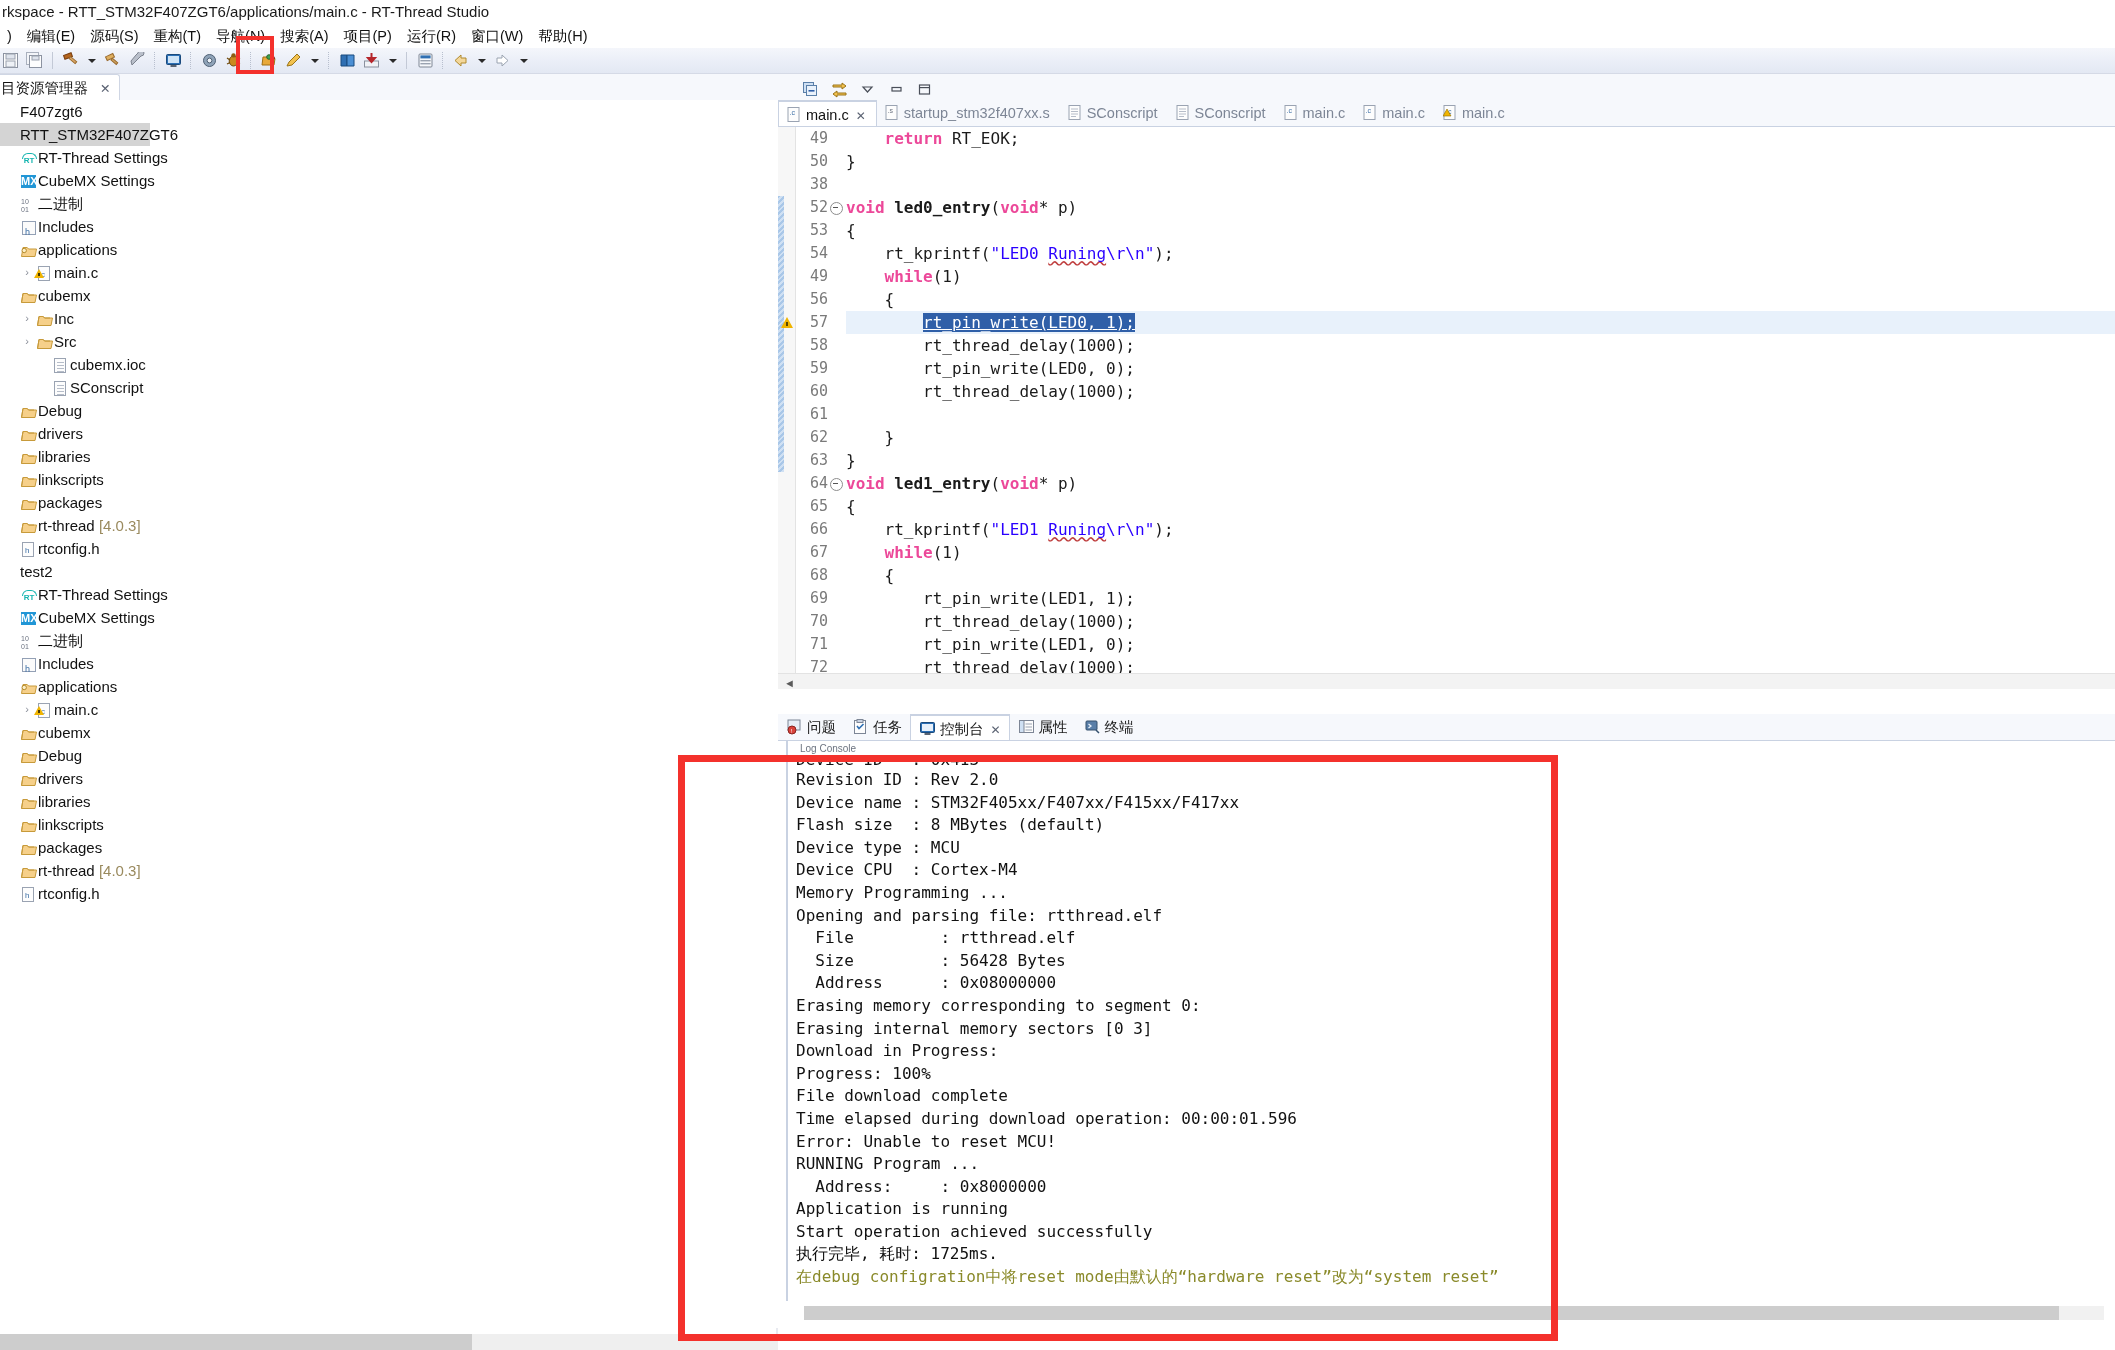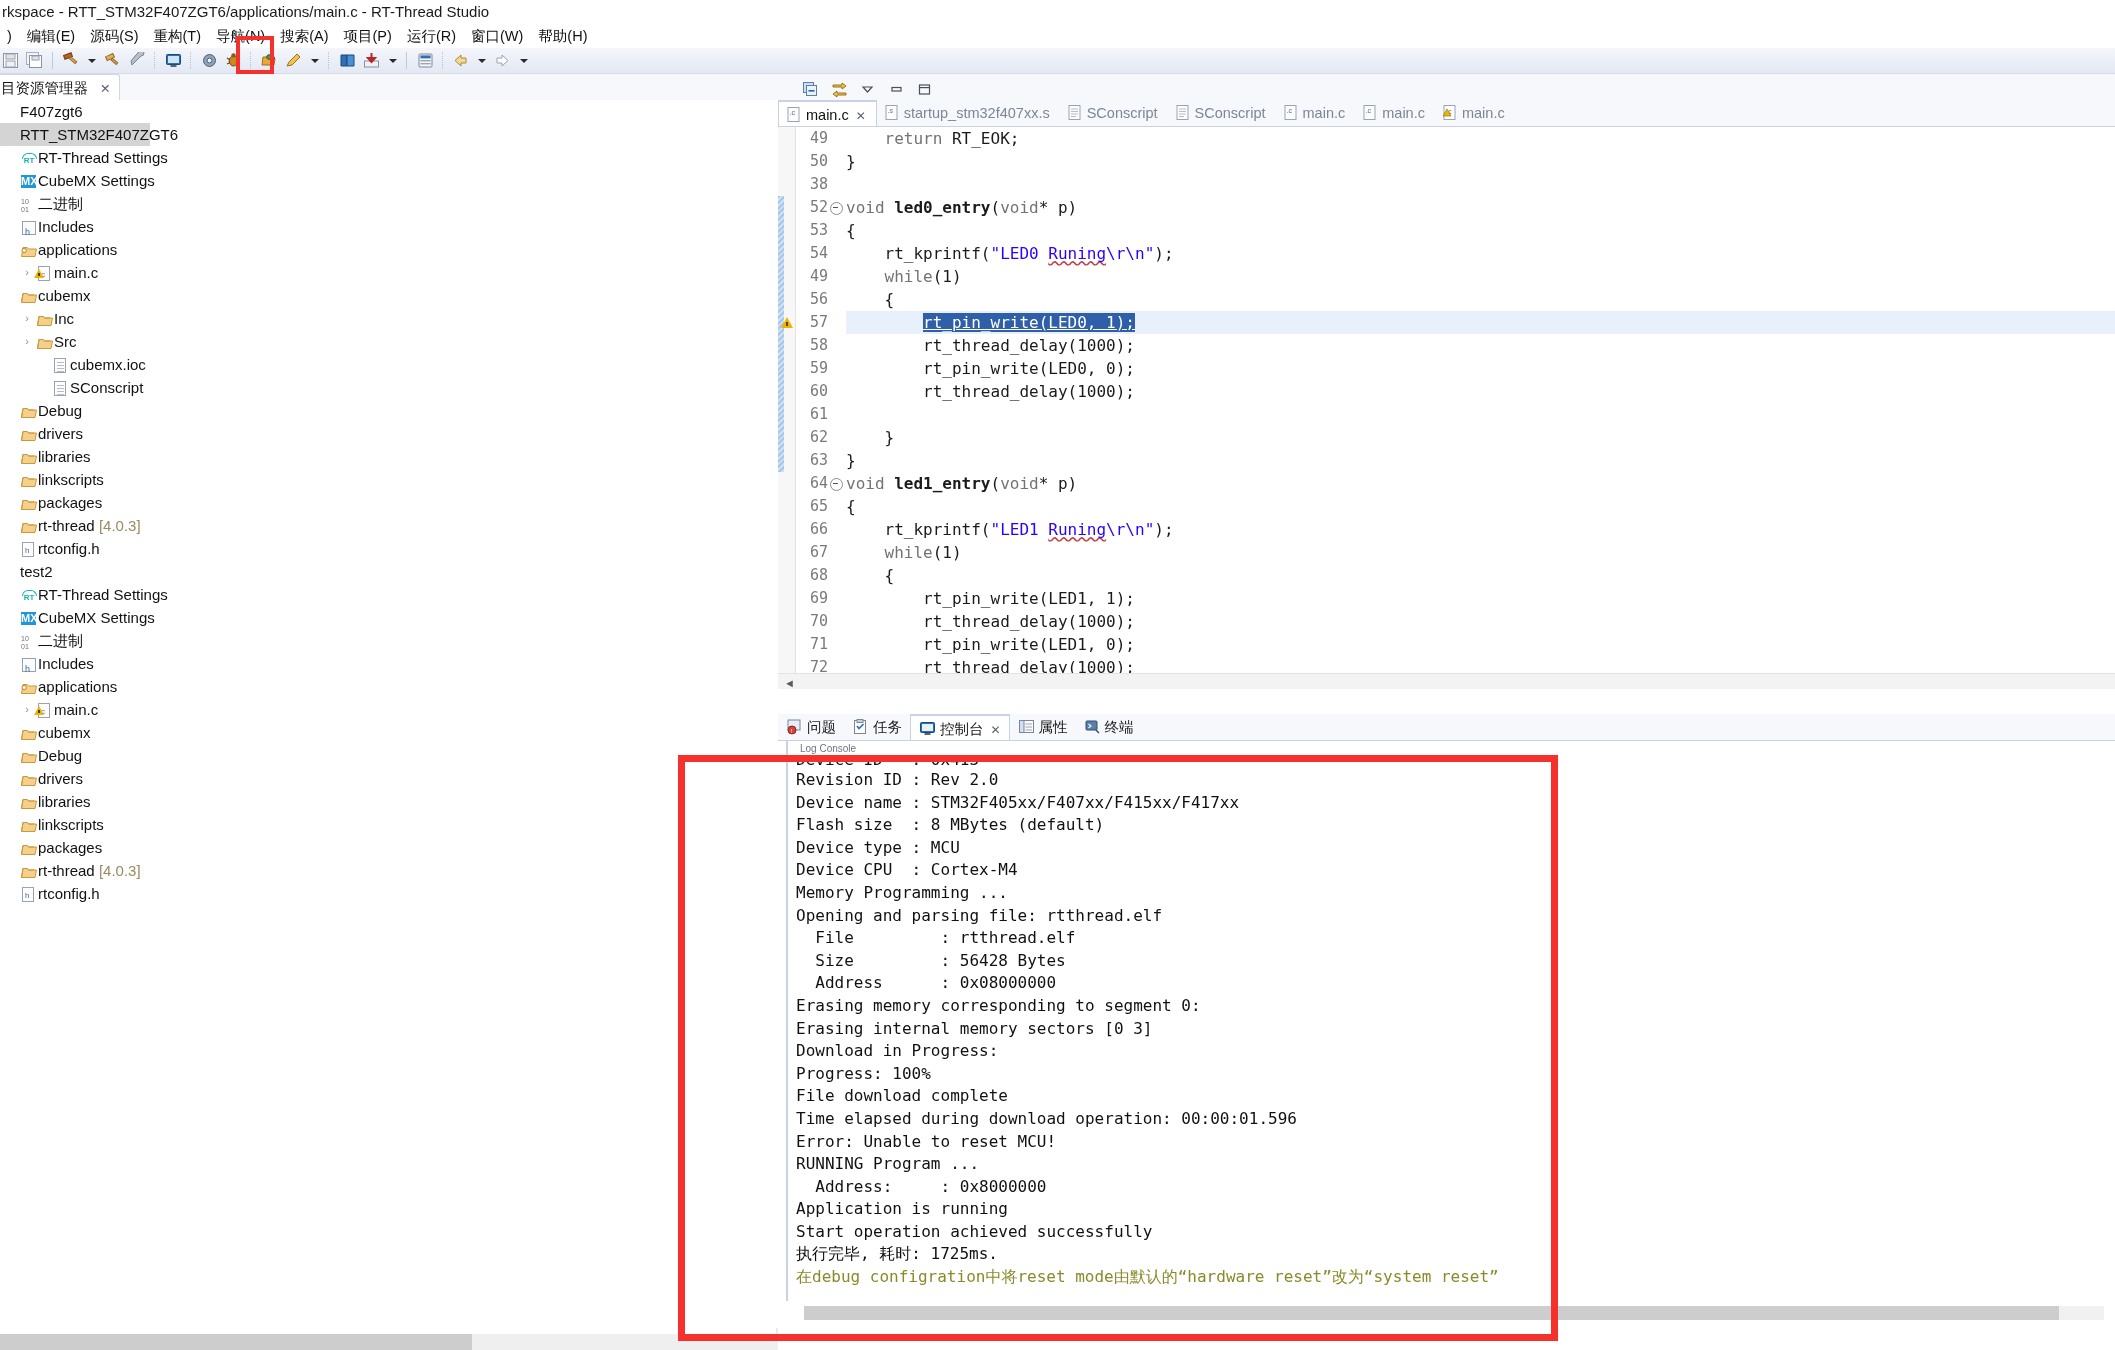--- a/index.html
+++ b/index.html
@@ -149,21 +149,21 @@
   .code-area { position:absolute; left:0; top:53px; width:1337px; height:562px; background:#ffffff; overflow:hidden; }
   .gutter-markers { position:absolute; left:0; top:0; width:18px; height:562px; background:#f7f7f7; border-right:1px solid #e3e3e3; }
   .folding { position:absolute; left:52px; top:0; width:14px; height:562px; }
   .linenos { position:absolute; left:12px; top:0; width:42px; height:562px; text-align:right; }
   .lineno { height:23px; line-height:23px; font-family:"DejaVu Sans Mono","Liberation Mono",monospace;
             font-size:15px; color:#7a7a7a; padding-right:4px; }
   .codelines { position:absolute; left:68px; top:0; right:0; height:562px; }
   .cline { height:23px; line-height:23px; font-family:"DejaVu Sans Mono","Liberation Mono",monospace;
            font-size:16px; color:#1a1a1a; white-space:pre; }
   .cline.cur { background:#e8f1fb; }
-  .kw { color:#737373; font-weight:normal; }
+  .kw { color:#ec4899; font-weight:bold; }
   .str { color:#2a00ff; }
   .sel-code { background:#2f5fa8; color:#ffffff; text-decoration:underline; }
   .squiggle { text-decoration: underline wavy #c04040; text-decoration-skip-ink:none; }
   .changebar { position:absolute; left:0; width:6px; background:
       repeating-linear-gradient(135deg,#a9c7e8 0 2px,#cfe0f3 2px 4px); }
   .fold-minus { position:absolute; width:11px; height:11px; }
   .fold-minus::before{ content:""; position:absolute; left:0; top:0; width:11px; height:11px;
      border-radius:50%; border:1px solid #8d8d8d; background:#fff; }
   .fold-minus::after{ content:""; position:absolute; left:3px; top:5px; width:5px; height:1px; background:#555; }
   .warn-gutter { position:absolute; left:3px; width:0; height:0;

